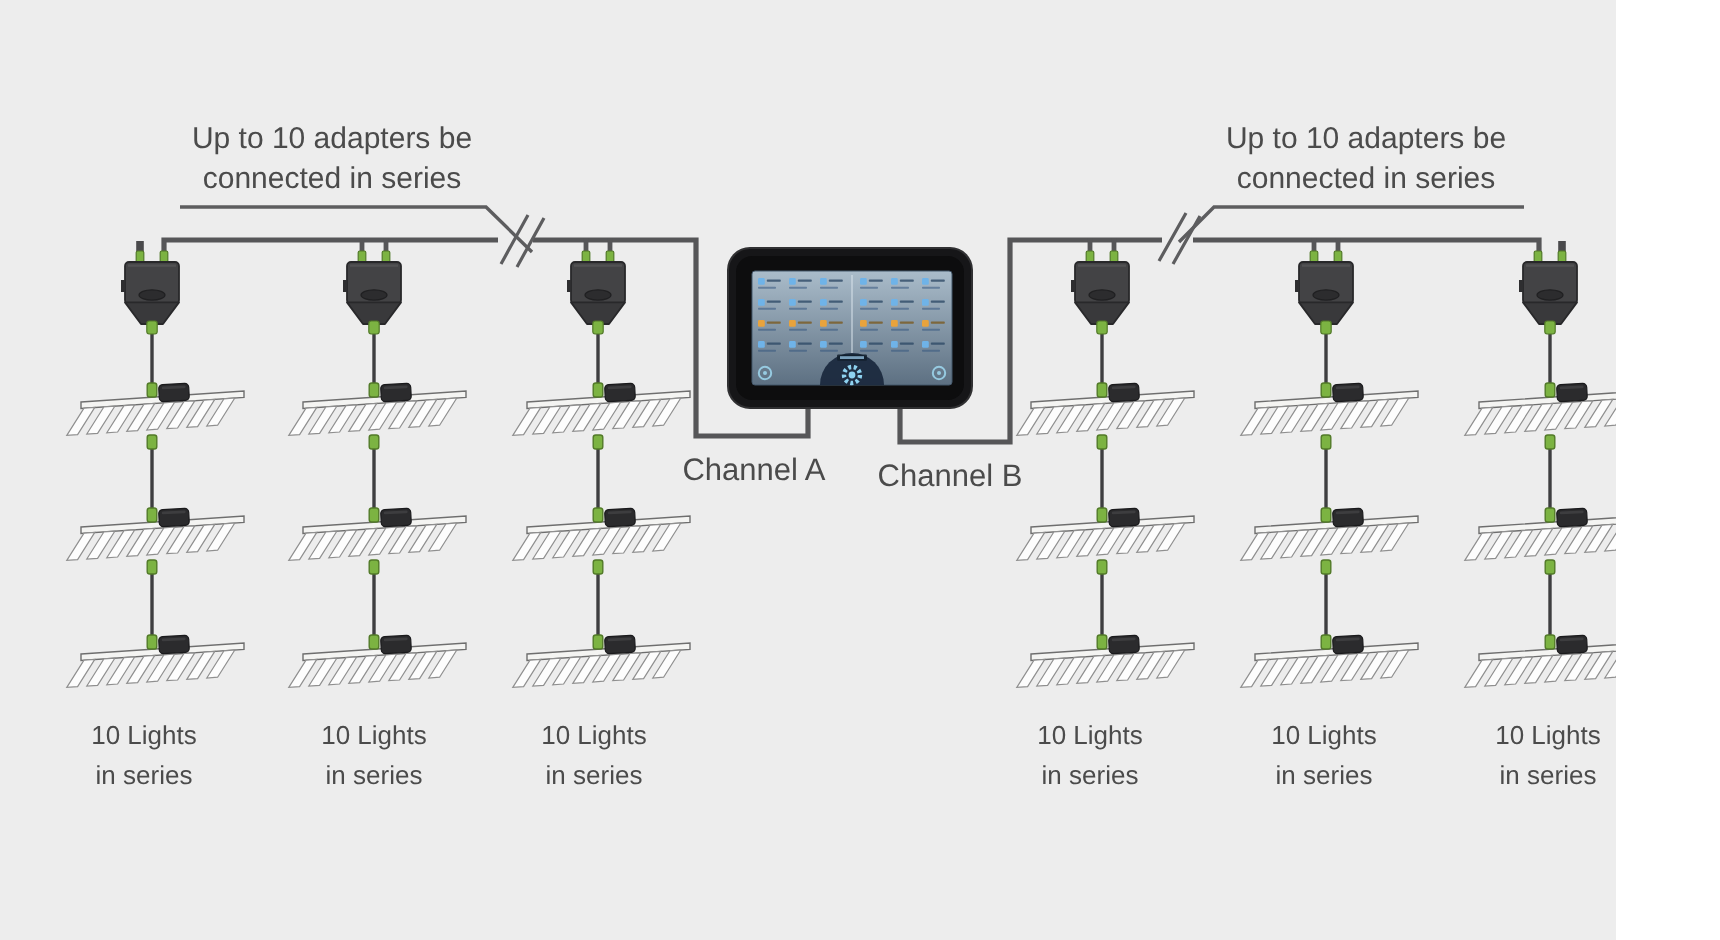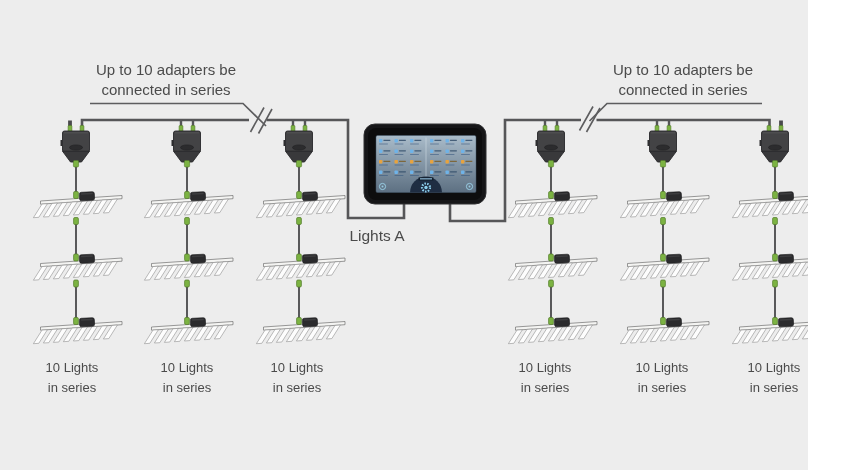--- a/index.html
+++ b/index.html
@@ -162,21 +162,22 @@
 
 <div class="label ann" style="left:76px;">
   <div>Up to 10 adapters be</div>
   <div>connected in series</div>
 </div>
 <div class="label ann" style="left:593px;">
   <div>Up to 10 adapters be</div>
   <div>connected in series</div>
 </div>
 
-<div class="label chan" style="left:329px;top:227px;">Lights A</div>
+<div class="label chan" style="left:329px;top:227px;">Channel A</div>
+<div class="label chan" style="left:427px;top:230px;">Channel B</div>
 
 <div class="label lights" style="left:17px;">
   <div>10 Lights</div>
   <div>in series</div>
 </div>
 <div class="label lights" style="left:132px;">
   <div>10 Lights</div>
   <div>in series</div>
 </div>
 <div class="label lights" style="left:242px;">

